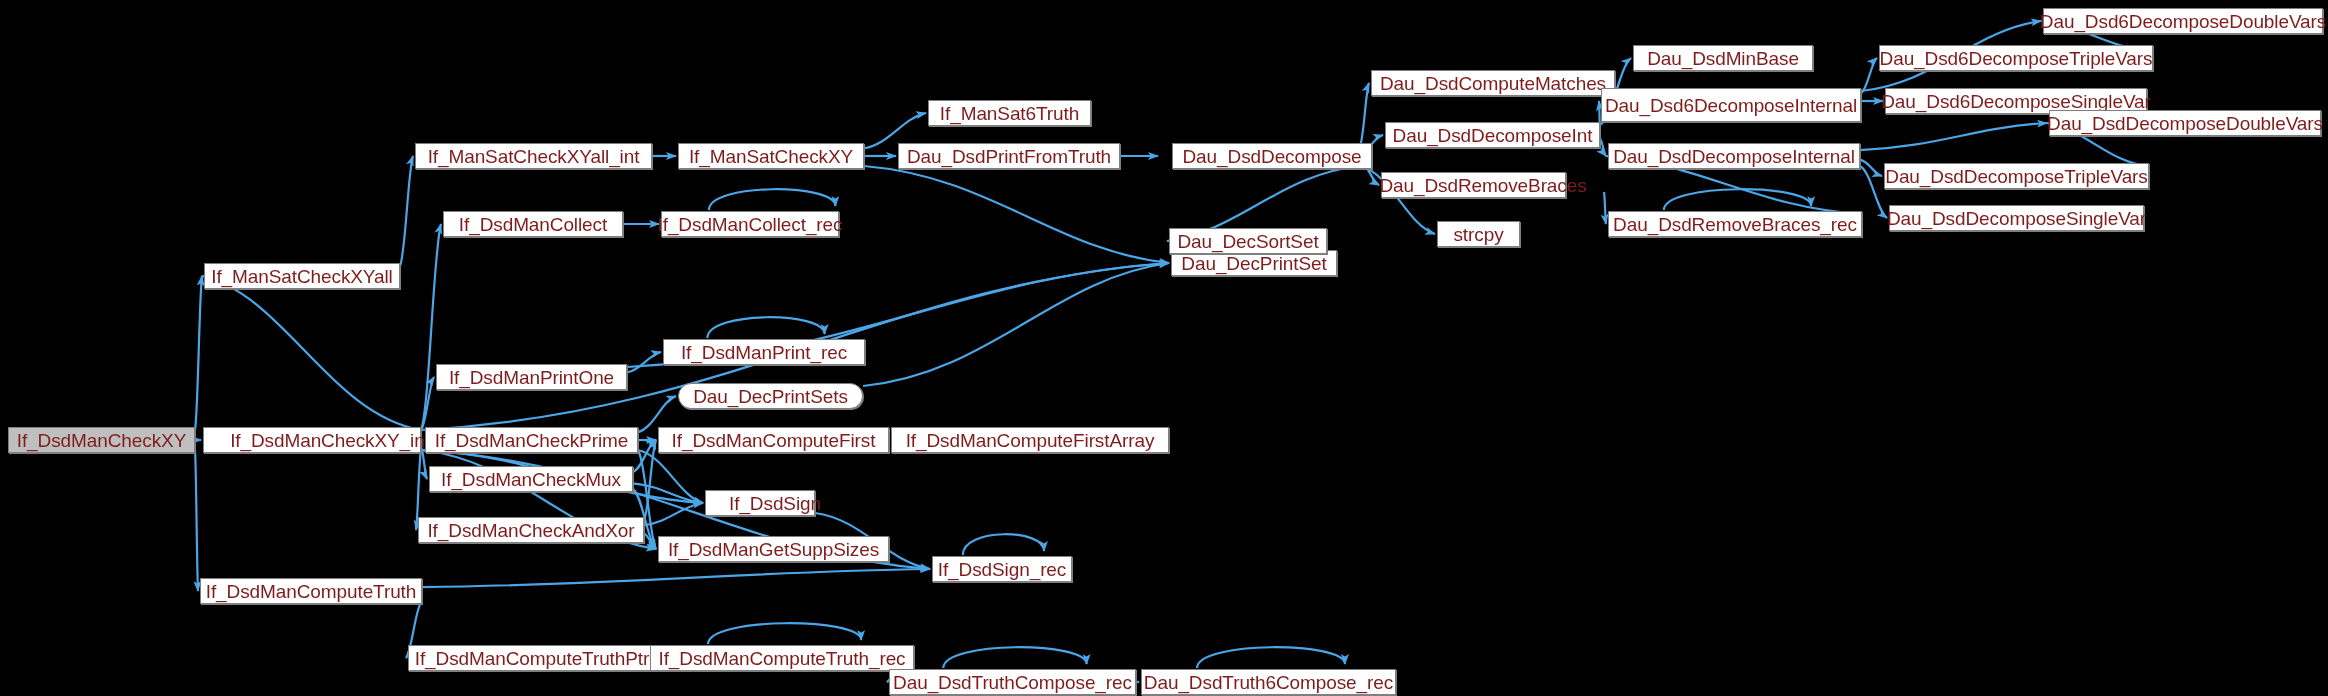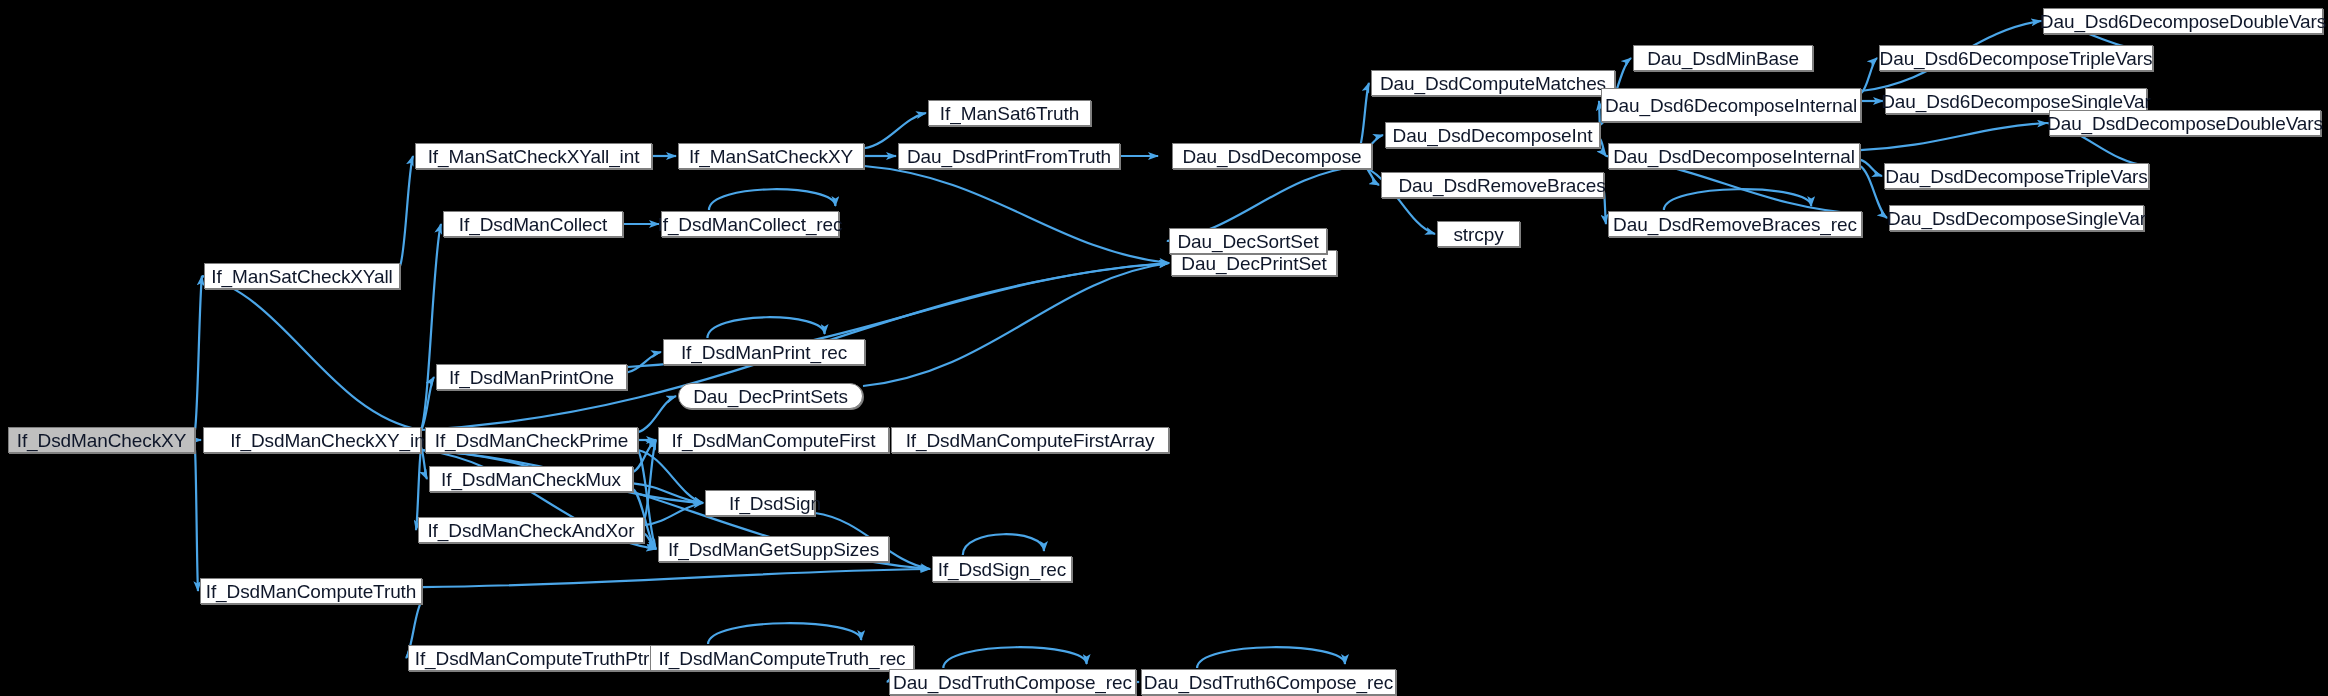--- a/index.html
+++ b/index.html
@@ -5,21 +5,21 @@
   html,body{margin:0;padding:0;background:#000;}
   body{width:2328px;height:696px;overflow:hidden;font-family:"Liberation Sans",sans-serif;}
   #graph{position:relative;width:2328px;height:696px;background:#000;}
   svg{position:absolute;left:0;top:0;width:2328px;height:696px;}
   .node{
     position:absolute;
     box-sizing:border-box;
     background:#ffffff;
     border:1px solid #7f7f7f;
     box-shadow:1px 1px 0 0 #7f7f7f;
-    color:#0f172a;
+    color:#7f1d1d;
     font-size:19px;
     line-height:1;
     display:flex;align-items:center;justify-content:center;
     white-space:nowrap;
     letter-spacing:-0.1px;
   }
   .node.root{background:#bfbfbf;}
 </style>
 </head>
 <body>
@@ -123,21 +123,21 @@
       <div class="node" style="left: 898px; top: 143px; width: 222px; height: 26px;">Dau_DsdPrintFromTruth</div>
       <div class="node" style="left: 1171px; top: 250px; width: 166px; height: 26px;">Dau_DecPrintSet</div>
       <div class="node" style="left: 891px; top: 427px; width: 278px; height: 26px;">If_DsdManComputeFirstArray</div>
       <div class="node" style="left: 932px; top: 556px; width: 140px; height: 26px;">If_DsdSign_rec</div>
       <div class="node" style="left: 889px; top: 669px; width: 247px; height: 26px;">Dau_DsdTruthCompose_rec</div>
       <div class="node" style="left: 1141px; top: 669px; width: 255px; height: 26px;">Dau_DsdTruth6Compose_rec</div>
       <div class="node" style="left: 1160px; top: 143px; width: 200px; height: 26px; margin-left: 12px;">Dau_DsdDecompose</div>
       <div class="node" style="left: 1169px; top: 228px; width: 158px; height: 26px; text-align: right;">Dau_DecSortSet</div>
       <div class="node" style="left: 1371px; top: 70px; width: 244px; height: 26px;">Dau_DsdComputeMatches</div>
       <div class="node" style="left: 1385px; top: 122px; width: 215px; height: 26px;">Dau_DsdDecomposeInt</div>
-      <div class="node" style="left: 1381px; top: 172px; width: 223px; height: 26px; padding-left: 19px;">Dau_DsdRemoveBraces</div>
+      <div class="node" style="left: 1381px; top: 172px; width: 185px; height: 26px; padding-left: 19px;">Dau_DsdRemoveBraces</div>
       <div class="node" style="left: 1437px; top: 221px; width: 83px; height: 26px;">strcpy</div>
       <div class="node" style="left: 1633px; top: 45px; width: 180px; height: 26px;">Dau_DsdMinBase</div>
       <div class="node" style="left: 1601px; top: 88px; width: 260px; height: 34px;">Dau_Dsd6DecomposeInternal</div>
       <div class="node" style="left: 1608px; top: 143px; width: 252px; height: 26px;">Dau_DsdDecomposeInternal</div>
       <div class="node" style="left: 1608px; top: 211px; width: 254px; height: 26px;">Dau_DsdRemoveBraces_rec</div>
       <div class="node" style="left: 1879px; top: 45px; width: 274px; height: 26px;">Dau_Dsd6DecomposeTripleVars</div>
       <div class="node" style="left: 1885px; top: 88px; width: 262px; height: 26px;">Dau_Dsd6DecomposeSingleVar</div>
       <div class="node" style="left: 1884px; top: 163px; width: 265px; height: 26px;">Dau_DsdDecomposeTripleVars</div>
       <div class="node" style="left: 1889px; top: 205px; width: 255px; height: 26px;">Dau_DsdDecomposeSingleVar</div>
       <div class="node" style="left: 2043px; top: 8px; width: 280px; height: 26px;">Dau_Dsd6DecomposeDoubleVars</div>

